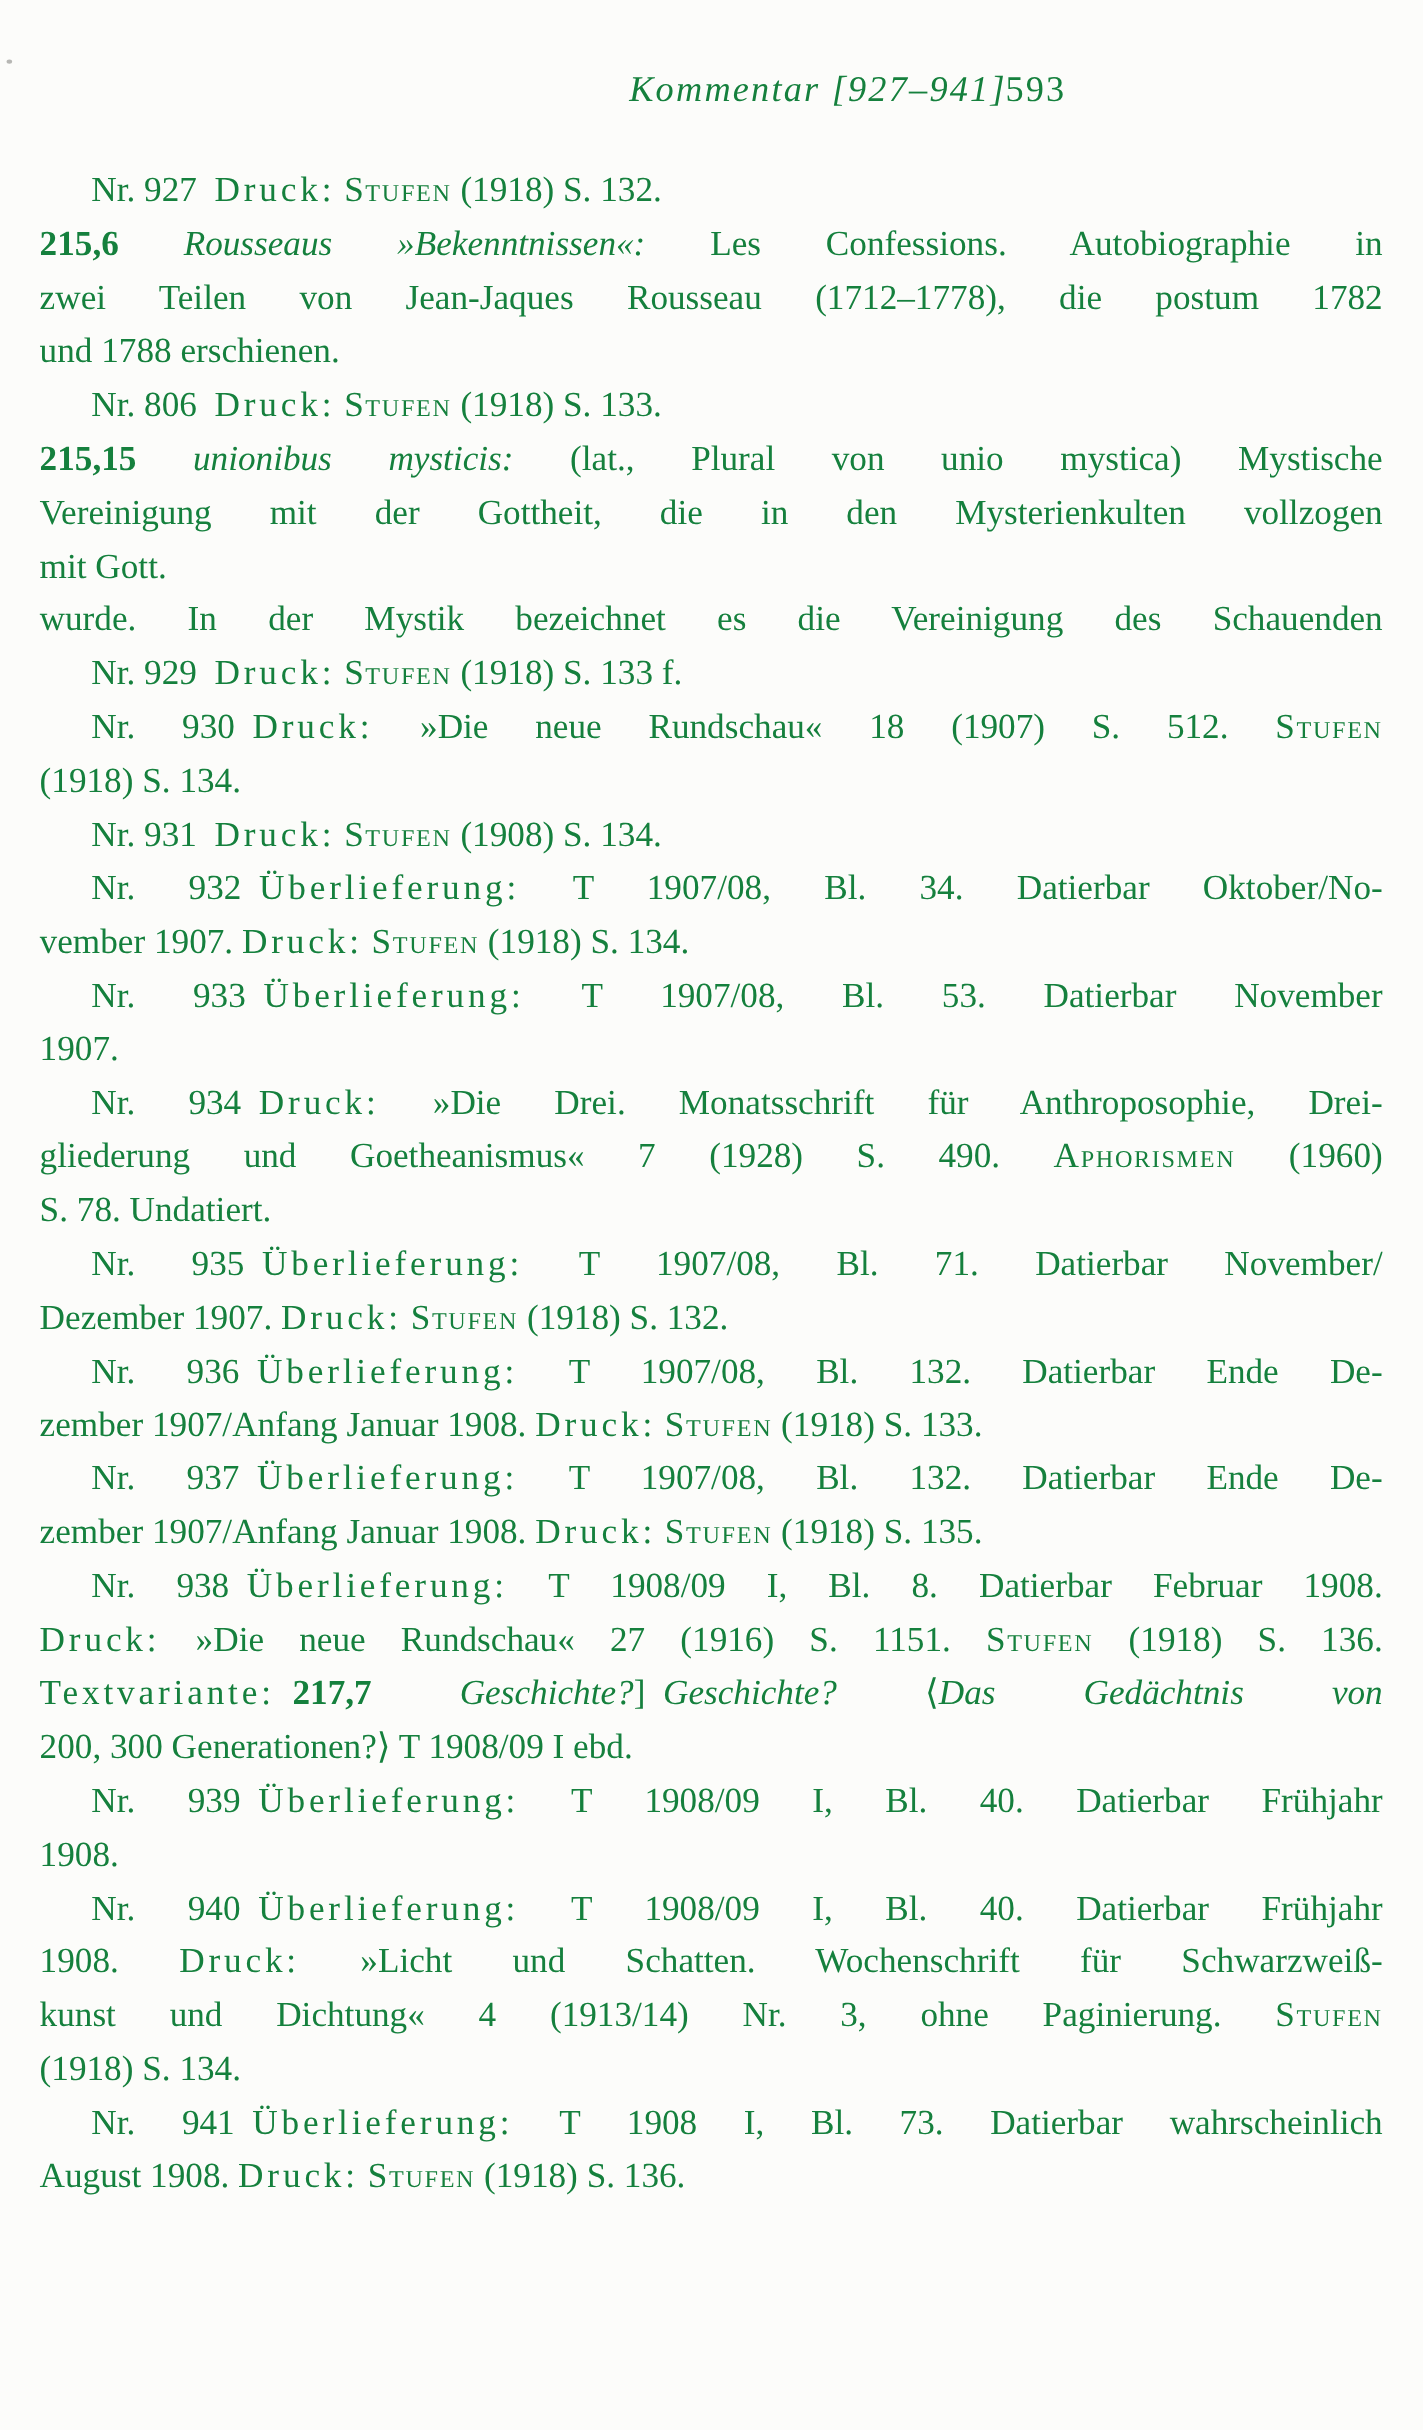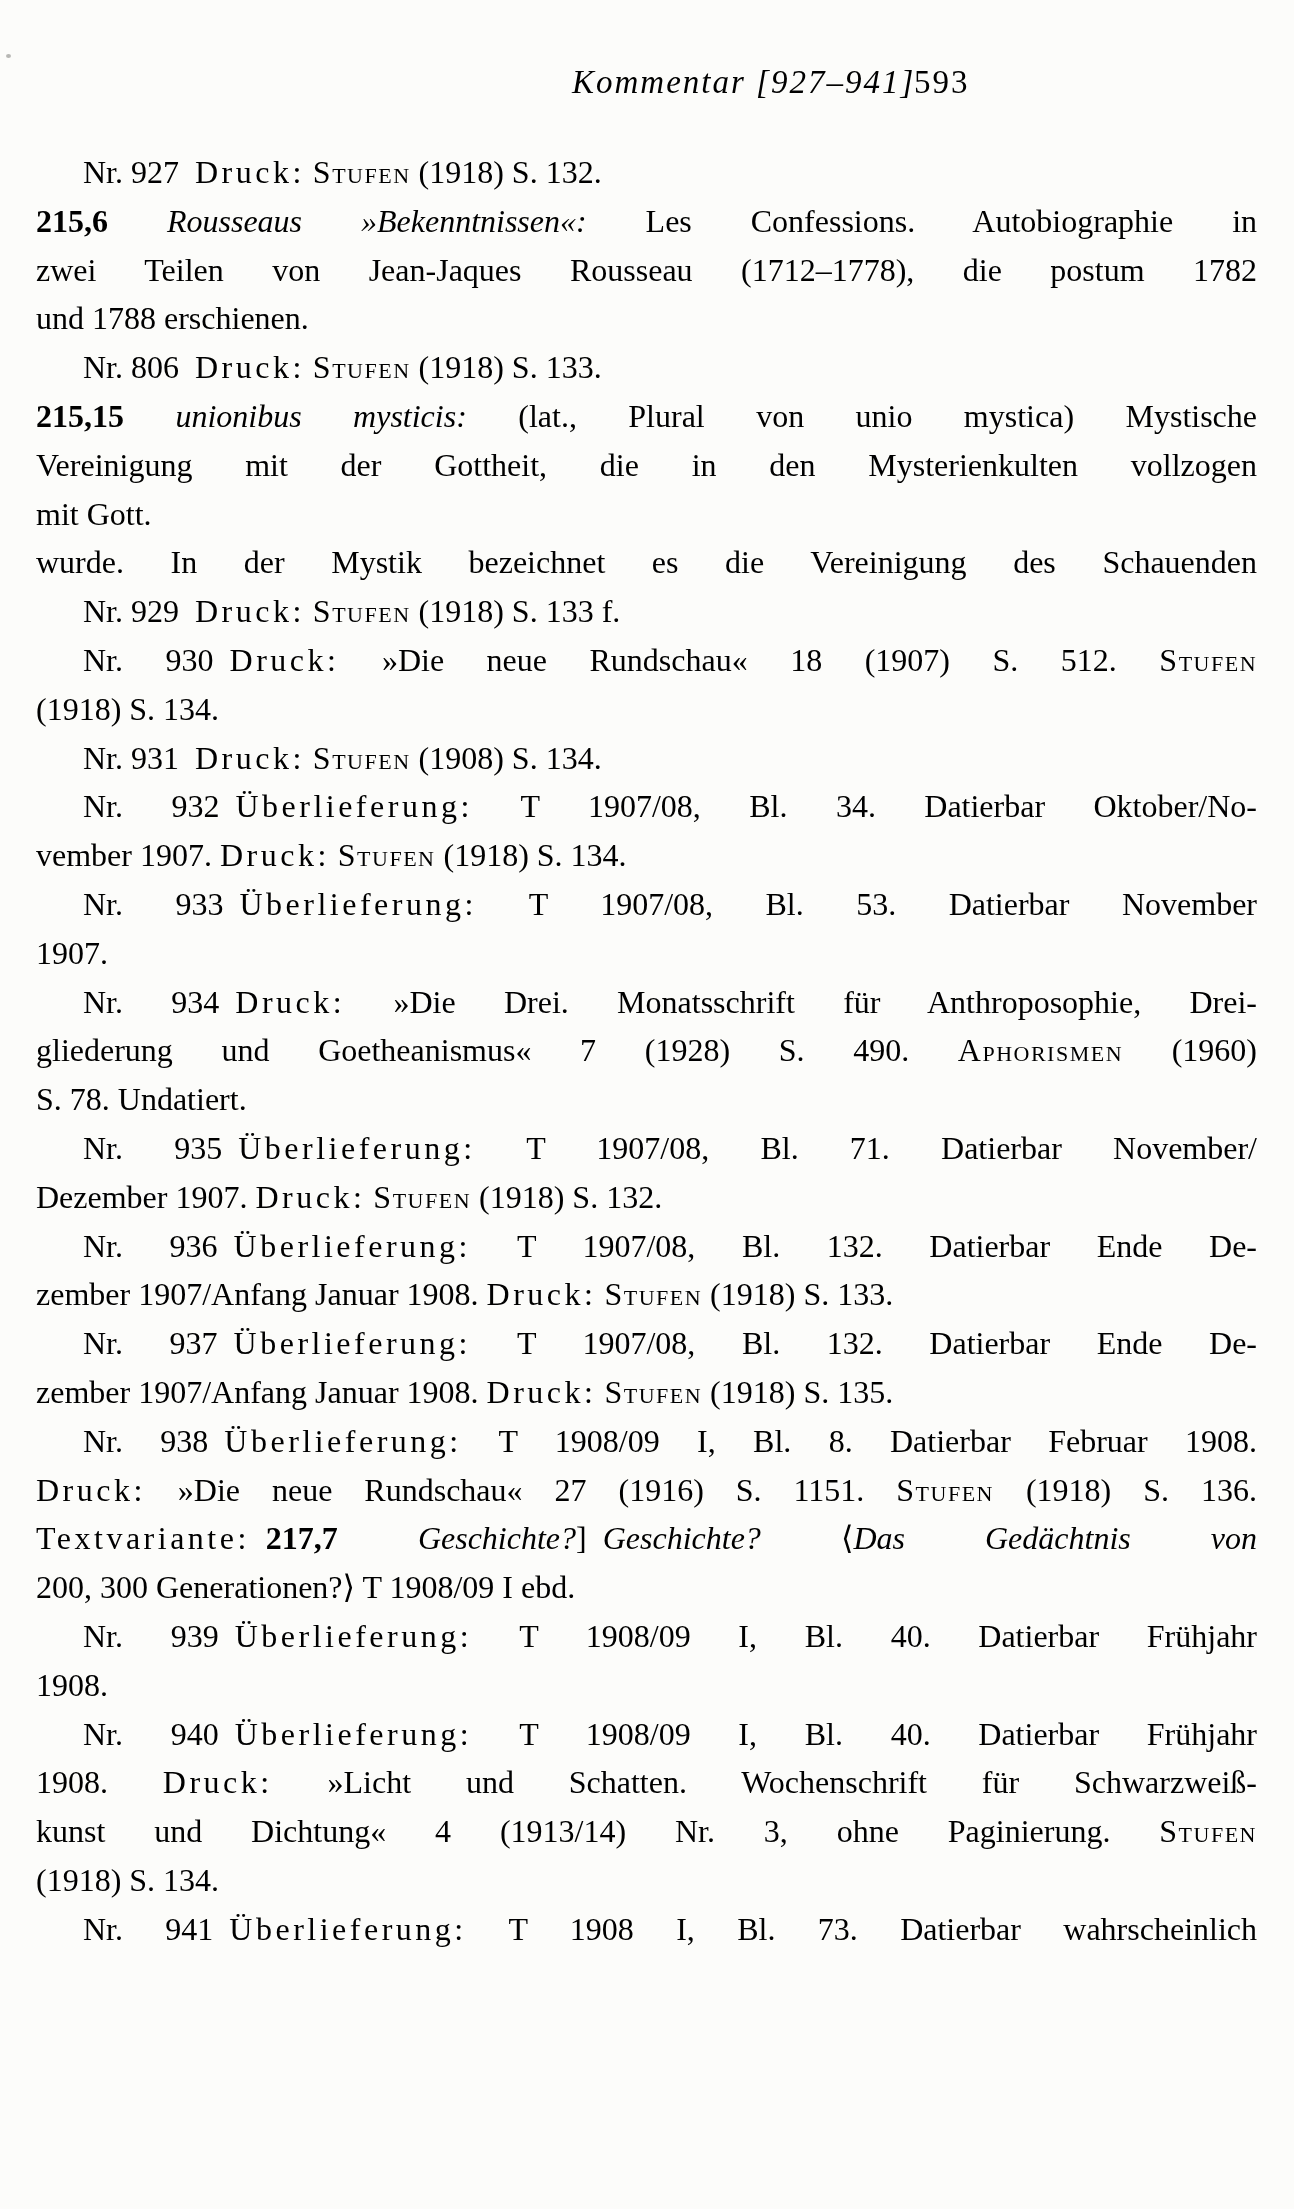--- a/index.html
+++ b/index.html
@@ -61,21 +61,21 @@
     width: 5px;
     height: 4px;
     background: #9a9a96;
     border-radius: 50%;
     opacity: 0.7;
   }
 </style>
 </head>
 <body>
 
-<div class="page" style="background: rgb(252, 252, 250); color: #000000;">
+<div class="page" style="background: rgb(252, 252, 250); color: #15803d;">
   <div class="speck"></div>
   <div class="running-head">
     <span class="rh-title">Kommentar [927–941]</span>
     <span class="rh-page">593</span>
   </div>
   <div class="text-block">
       <div class="line ind end"><span class="seg n">Nr. 927 </span><span class="seg sp">Druck:</span><span class="seg n"> </span><span class="seg sc">Stufen</span><span class="seg n"> (1918) S. 132.</span></div>
       <div class="line"><span class="seg b">215,6</span><span class="seg n"> </span><span class="seg i">Rousseaus »Bekenntnissen«:</span><span class="seg n"> Les Confessions. Autobiographie in</span></div>
       <div class="line"><span class="seg n">zwei Teilen von Jean-Jaques Rousseau (1712–1778), die postum 1782</span></div>
       <div class="line end"><span class="seg n">und 1788 erschienen.</span></div>
@@ -105,14 +105,15 @@
       <div class="line"><span class="seg sp">Druck:</span><span class="seg n"> »Die neue Rundschau« 27 (1916) S. 1151. </span><span class="seg sc">Stufen</span><span class="seg n"> (1918) S. 136.</span></div>
       <div class="line"><span class="seg sp">Textvariante:</span><span class="seg n"> </span><span class="seg b">217,7</span><span class="seg n"> </span><span class="seg i">Geschichte?</span><span class="seg n">] </span><span class="seg i">Geschichte?</span><span class="seg n"> ⟨</span><span class="seg i">Das Gedächtnis von</span></div>
       <div class="line end"><span class="seg n">200, 300 Generationen?⟩ T 1908/09 I ebd.</span></div>
       <div class="line ind"><span class="seg n">Nr. 939 </span><span class="seg sp">Überlieferung:</span><span class="seg n"> T 1908/09 I, Bl. 40. Datierbar Frühjahr</span></div>
       <div class="line end"><span class="seg n">1908.</span></div>
       <div class="line ind"><span class="seg n">Nr. 940 </span><span class="seg sp">Überlieferung:</span><span class="seg n"> T 1908/09 I, Bl. 40. Datierbar Frühjahr</span></div>
       <div class="line"><span class="seg n">1908. </span><span class="seg sp">Druck:</span><span class="seg n"> »Licht und Schatten. Wochenschrift für Schwarzweiß-</span></div>
       <div class="line"><span class="seg n">kunst und Dichtung« 4 (1913/14) Nr. 3, ohne Paginierung. </span><span class="seg sc">Stufen</span></div>
       <div class="line end"><span class="seg n">(1918) S. 134.</span></div>
       <div class="line ind"><span class="seg n">Nr. 941 </span><span class="seg sp">Überlieferung:</span><span class="seg n"> T 1908 I, Bl. 73. Datierbar wahrscheinlich</span></div>
+      <div class="line end"><span class="seg n">August 1908. </span><span class="seg sp">Druck:</span><span class="seg n"> </span><span class="seg sc">Stufen</span><span class="seg n"> (1918) S. 136.</span></div>
     </div>
 </div>
 
 </body></html>

